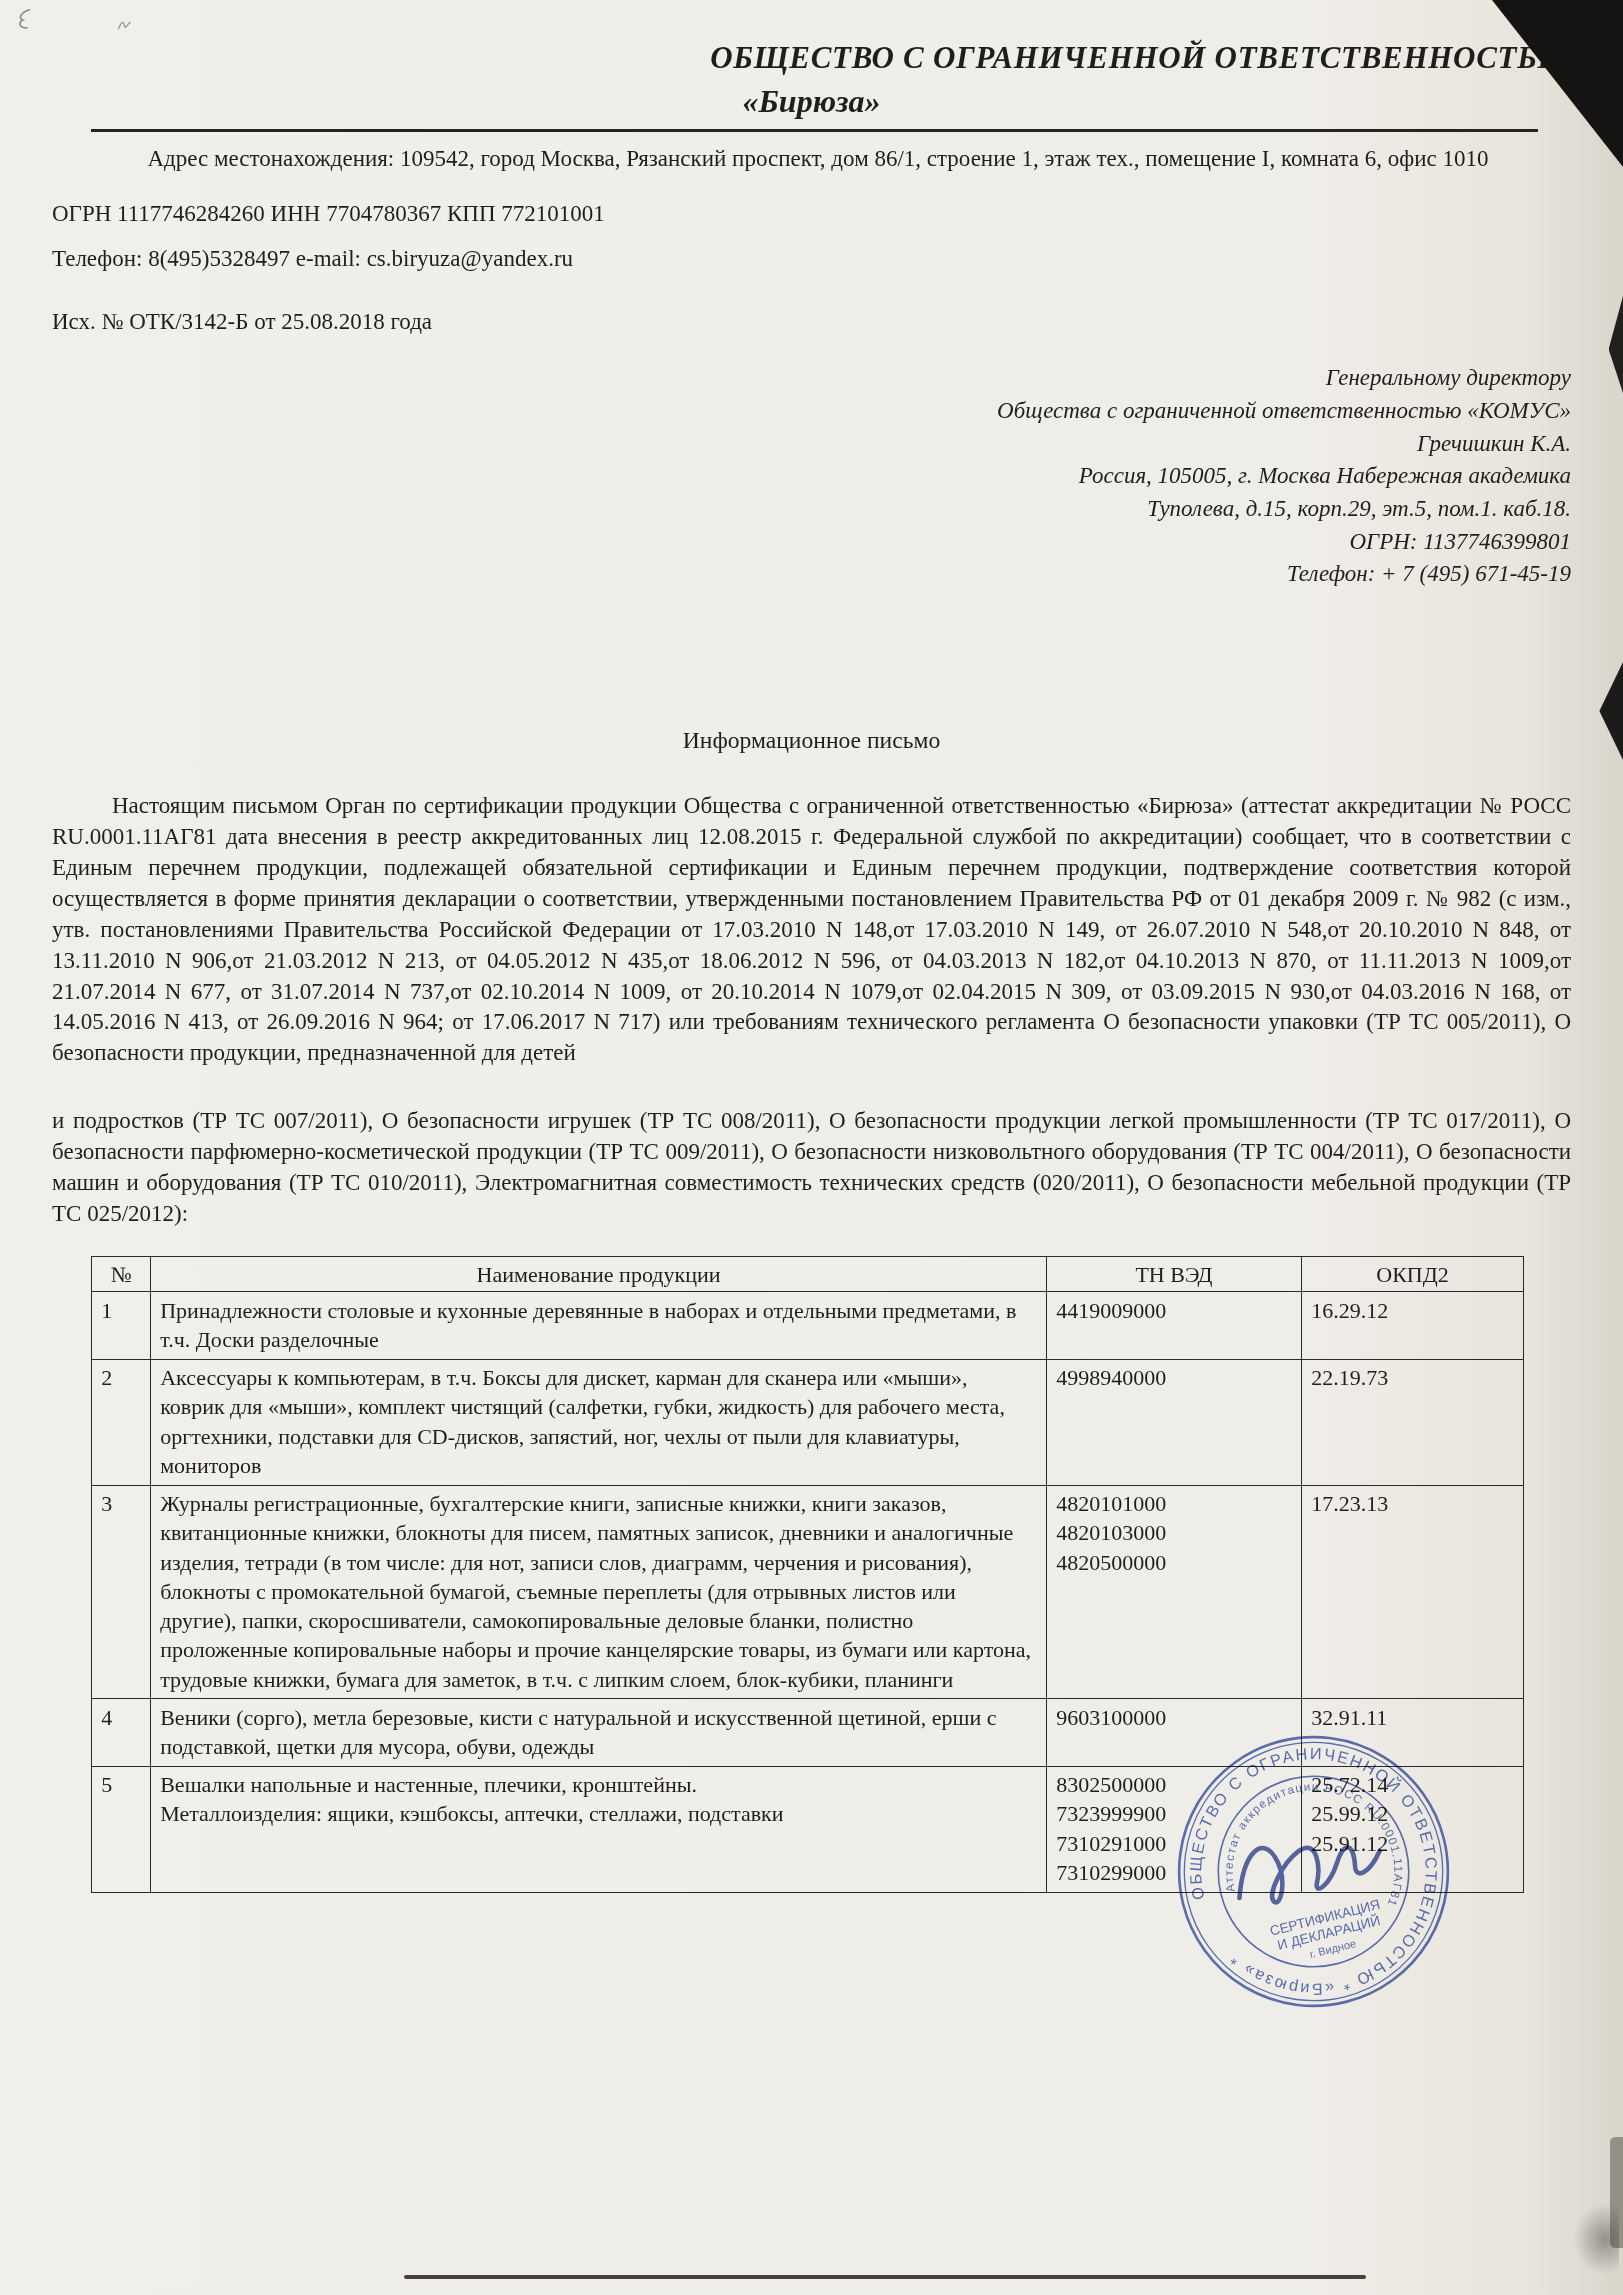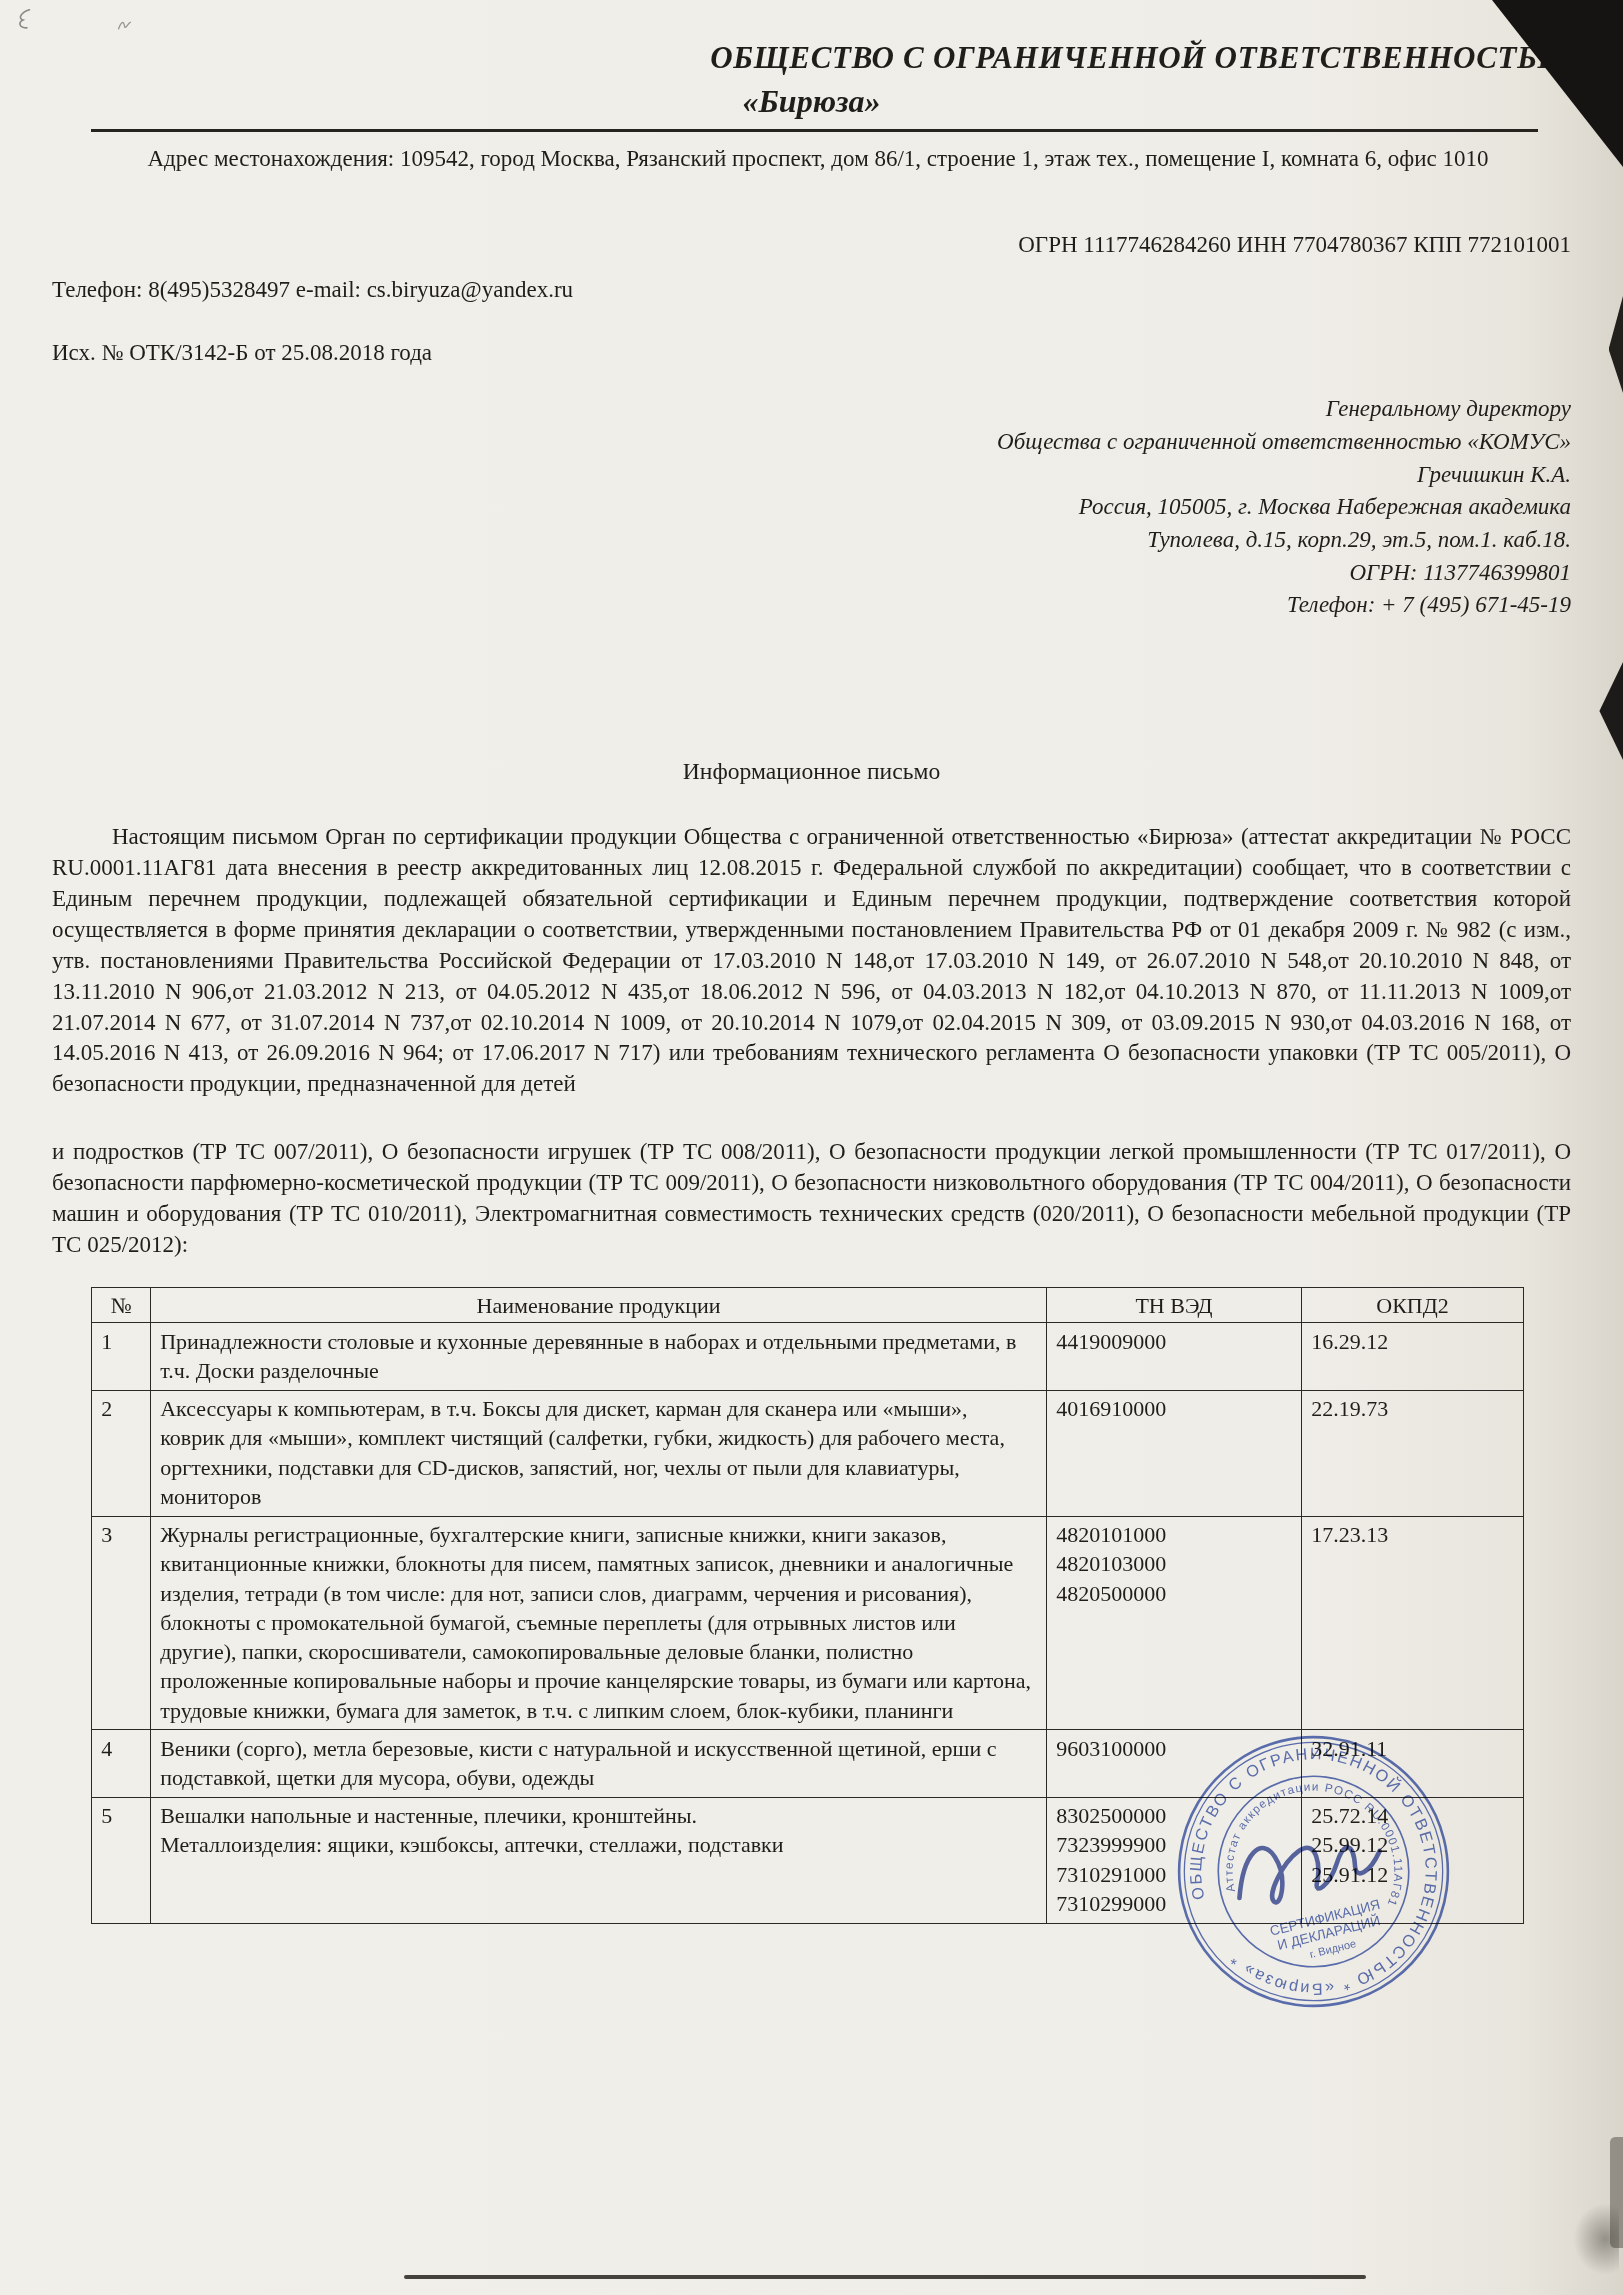--- a/index.html
+++ b/index.html
@@ -12,21 +12,21 @@
     font-family: "Liberation Serif", "DejaVu Serif", serif;
   }
   .page { position: relative; width: 100%; height: 100%; padding: 31px 52px 0 52px; }
 
   
   .org-name   { text-align: right; font-size: 31px; font-weight: bold; font-style: italic; letter-spacing: 0.7px; margin-top: 9.2px; }
   .org-short  { text-align: center; font-size: 32px; font-weight: bold; font-style: italic; margin-top: 6.5px; }
   .head-rule  { border: none; border-top: 3.3px solid #26241f; margin: 9.2px 33px 11.8px 39px; }
   .addr-line  { text-align: right; font-size: 23px; line-height: 1.32; max-width: 1354px; margin: 0 auto; }
   .addr-gap   { height: 9.2px; }
-  .reg-line   { text-align: right; font-size: 23px; line-height: 1.45; margin-top: 45px; }
+  .reg-line   { text-align: left; font-size: 23px; line-height: 1.45; margin-top: 14px; }
   .contact-line { text-align: left; font-size: 23px; line-height: 1.45; margin-top: 11px; }
   .outgoing   { font-size: 23px; margin-top: 34px; }
 
   
   .recipient  { margin-top: 27.5px; text-align: right; font-size: 23px; line-height: 1.42; font-style: italic; }
 
   
   .letter-title { text-align: center; font-size: 23.6px; margin-top: 136px; }
   .body-text  { font-size: 23px; line-height: 1.345; text-align: justify; margin-top: 37px; }
   .body-text.indent { text-indent: 60px; }
@@ -122,21 +122,21 @@
     <tbody>
       <tr>
         <td class="cell-num">1</td>
         <td class="cell-name pre">Принадлежности столовые и кухонные деревянные в наборах и отдельными предметами, в т.ч. Доски разделочные</td>
         <td class="cell-tnved pre">4419009000</td>
         <td class="cell-okpd pre">16.29.12</td>
       </tr>
       <tr>
         <td class="cell-num">2</td>
         <td class="cell-name pre">Аксессуары к компьютерам, в т.ч. Боксы для дискет, карман для сканера или «мыши», коврик для «мыши», комплект чистящий (салфетки, губки, жидкость) для рабочего места, оргтехники, подставки для CD-дисков, запястий, ног, чехлы от пыли для клавиатуры, мониторов</td>
-        <td class="cell-tnved pre">4016910000</td>
+        <td class="cell-tnved pre">4998940000</td>
         <td class="cell-okpd pre">22.19.73</td>
       </tr>
       <tr>
         <td class="cell-num">3</td>
         <td class="cell-name pre">Журналы регистрационные, бухгалтерские книги, записные книжки, книги заказов, квитанционные книжки, блокноты для писем, памятных записок, дневники и аналогичные изделия, тетради (в том числе: для нот, записи слов, диаграмм, черчения и рисования), блокноты с промокательной бумагой, съемные переплеты (для отрывных листов или другие), папки, скоросшиватели, самокопировальные деловые бланки, полистно проложенные копировальные наборы и прочие канцелярские товары, из бумаги или картона, трудовые книжки, бумага для заметок, в т.ч. с липким слоем, блок-кубики, планинги</td>
         <td class="cell-tnved pre">4820101000
 4820103000
 4820500000</td>
         <td class="cell-okpd pre">17.23.13</td>
       </tr>

